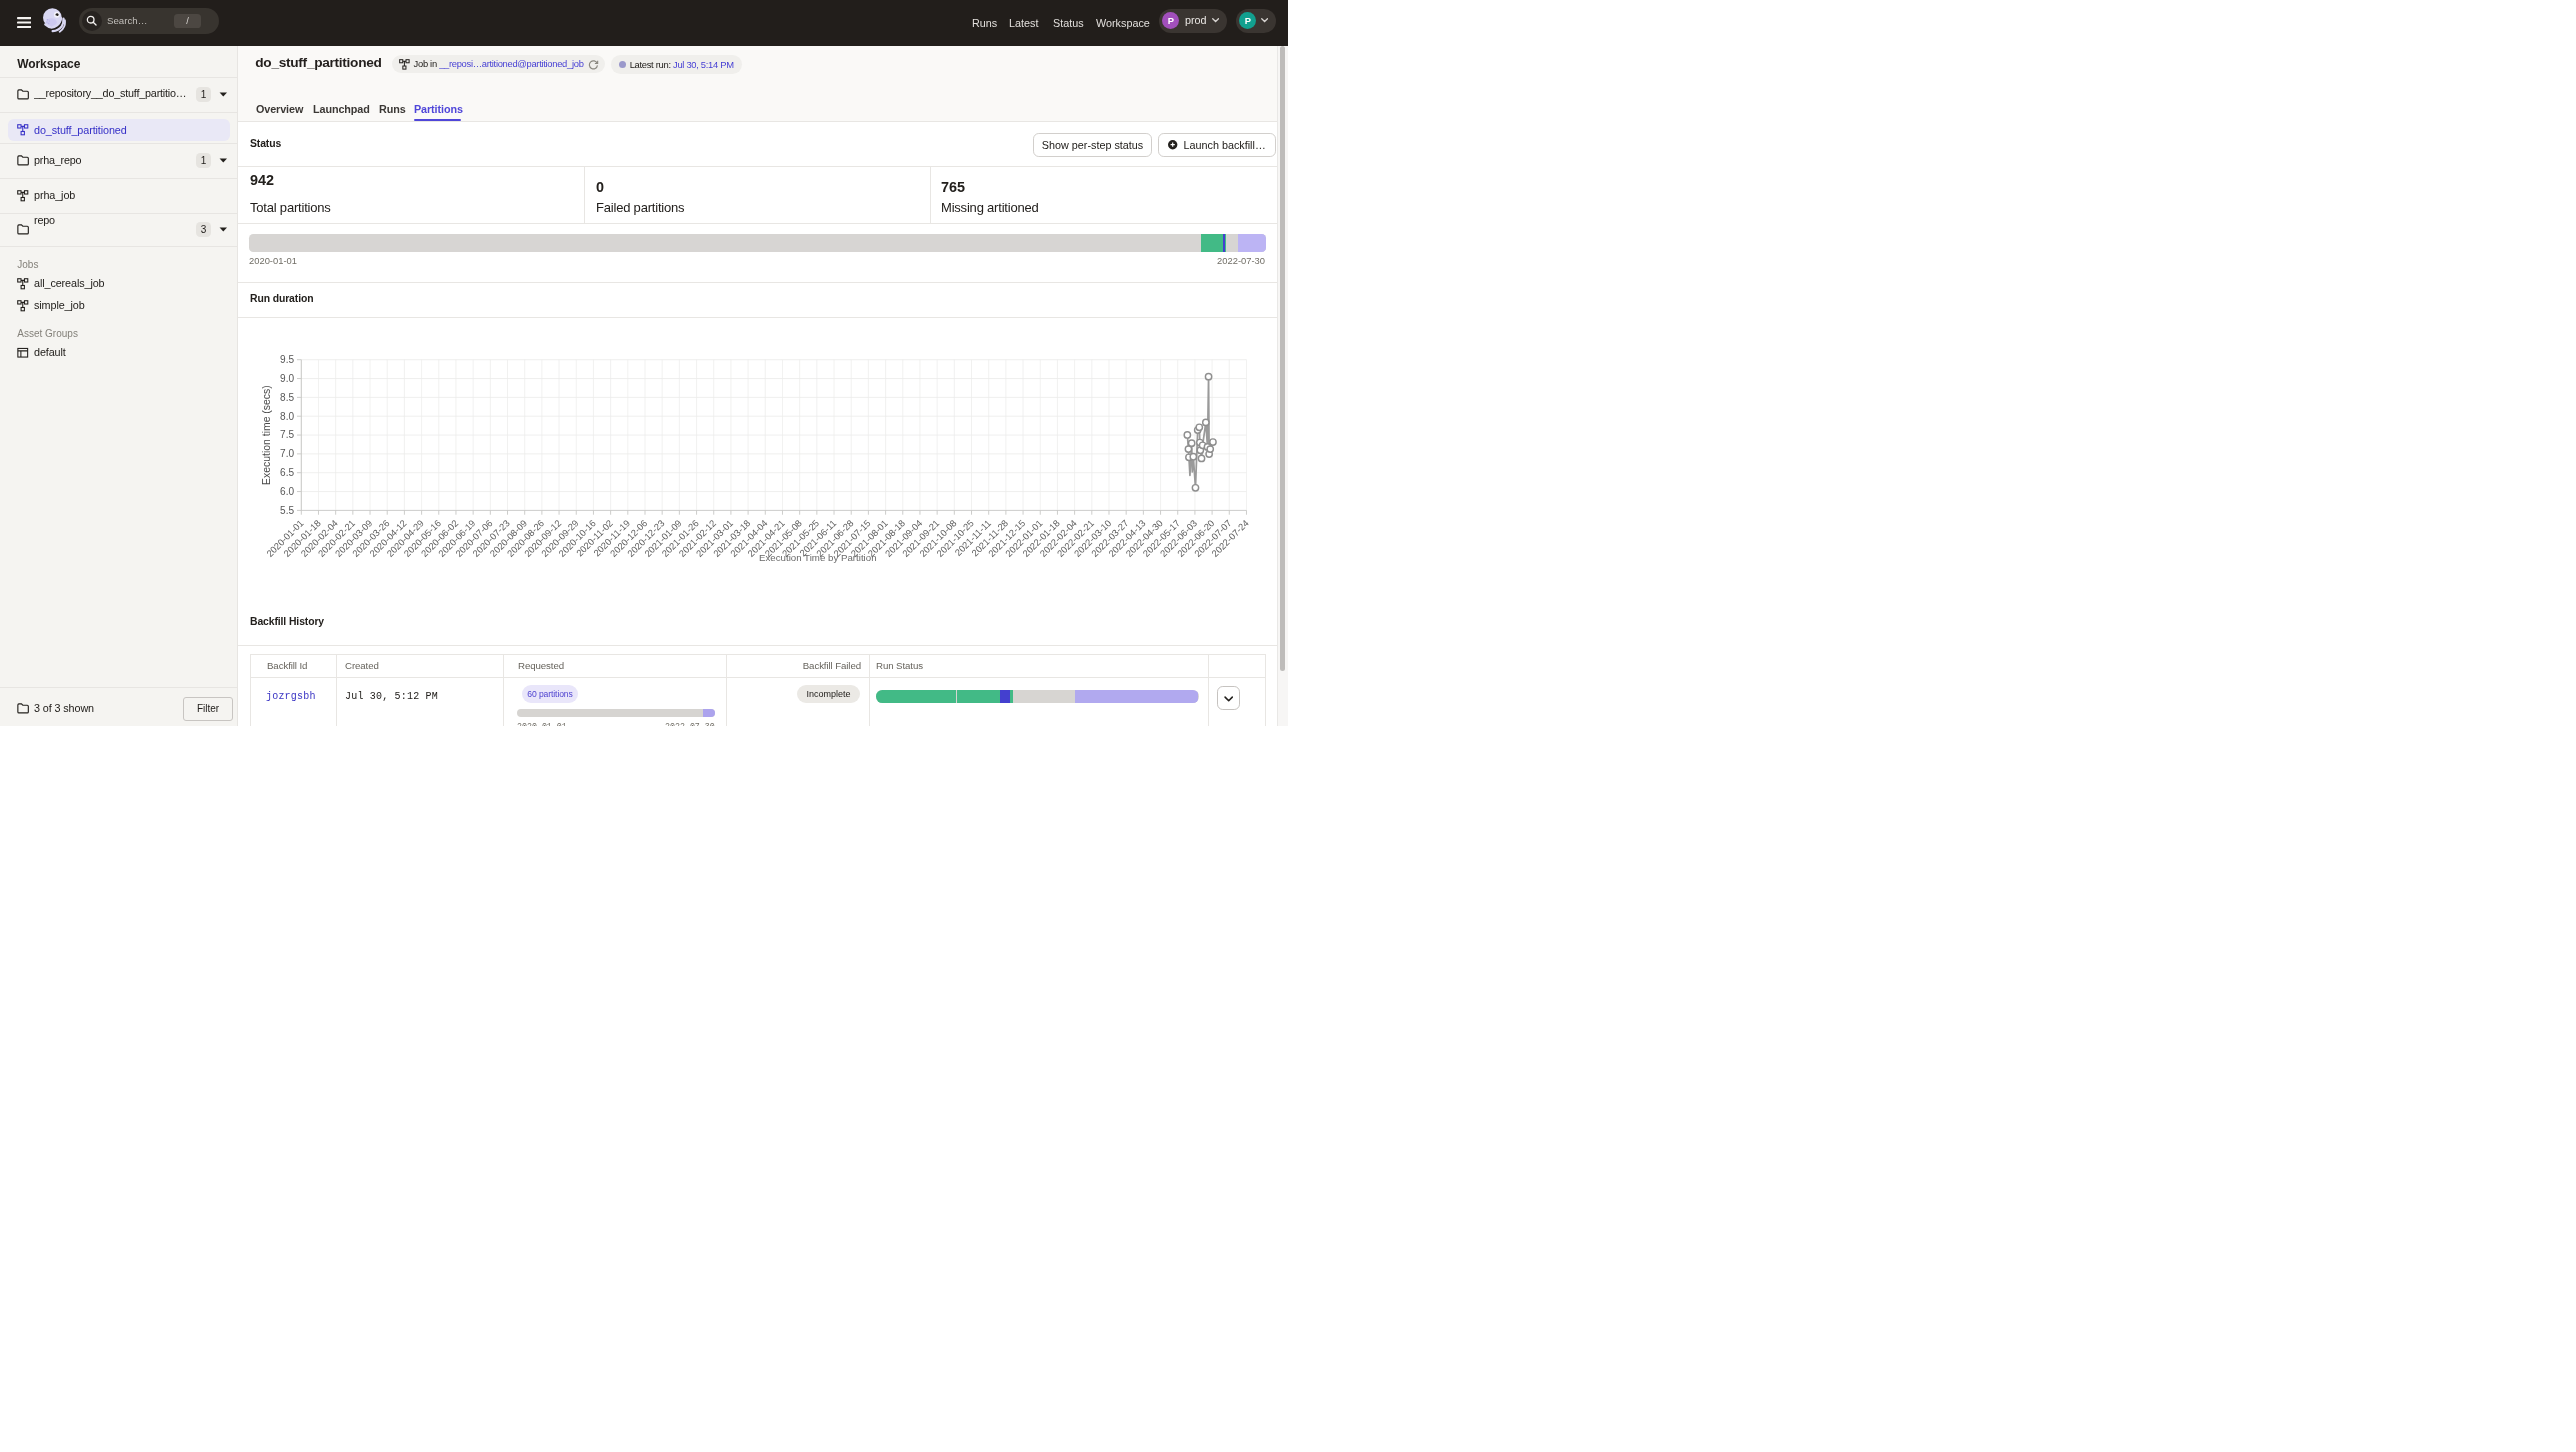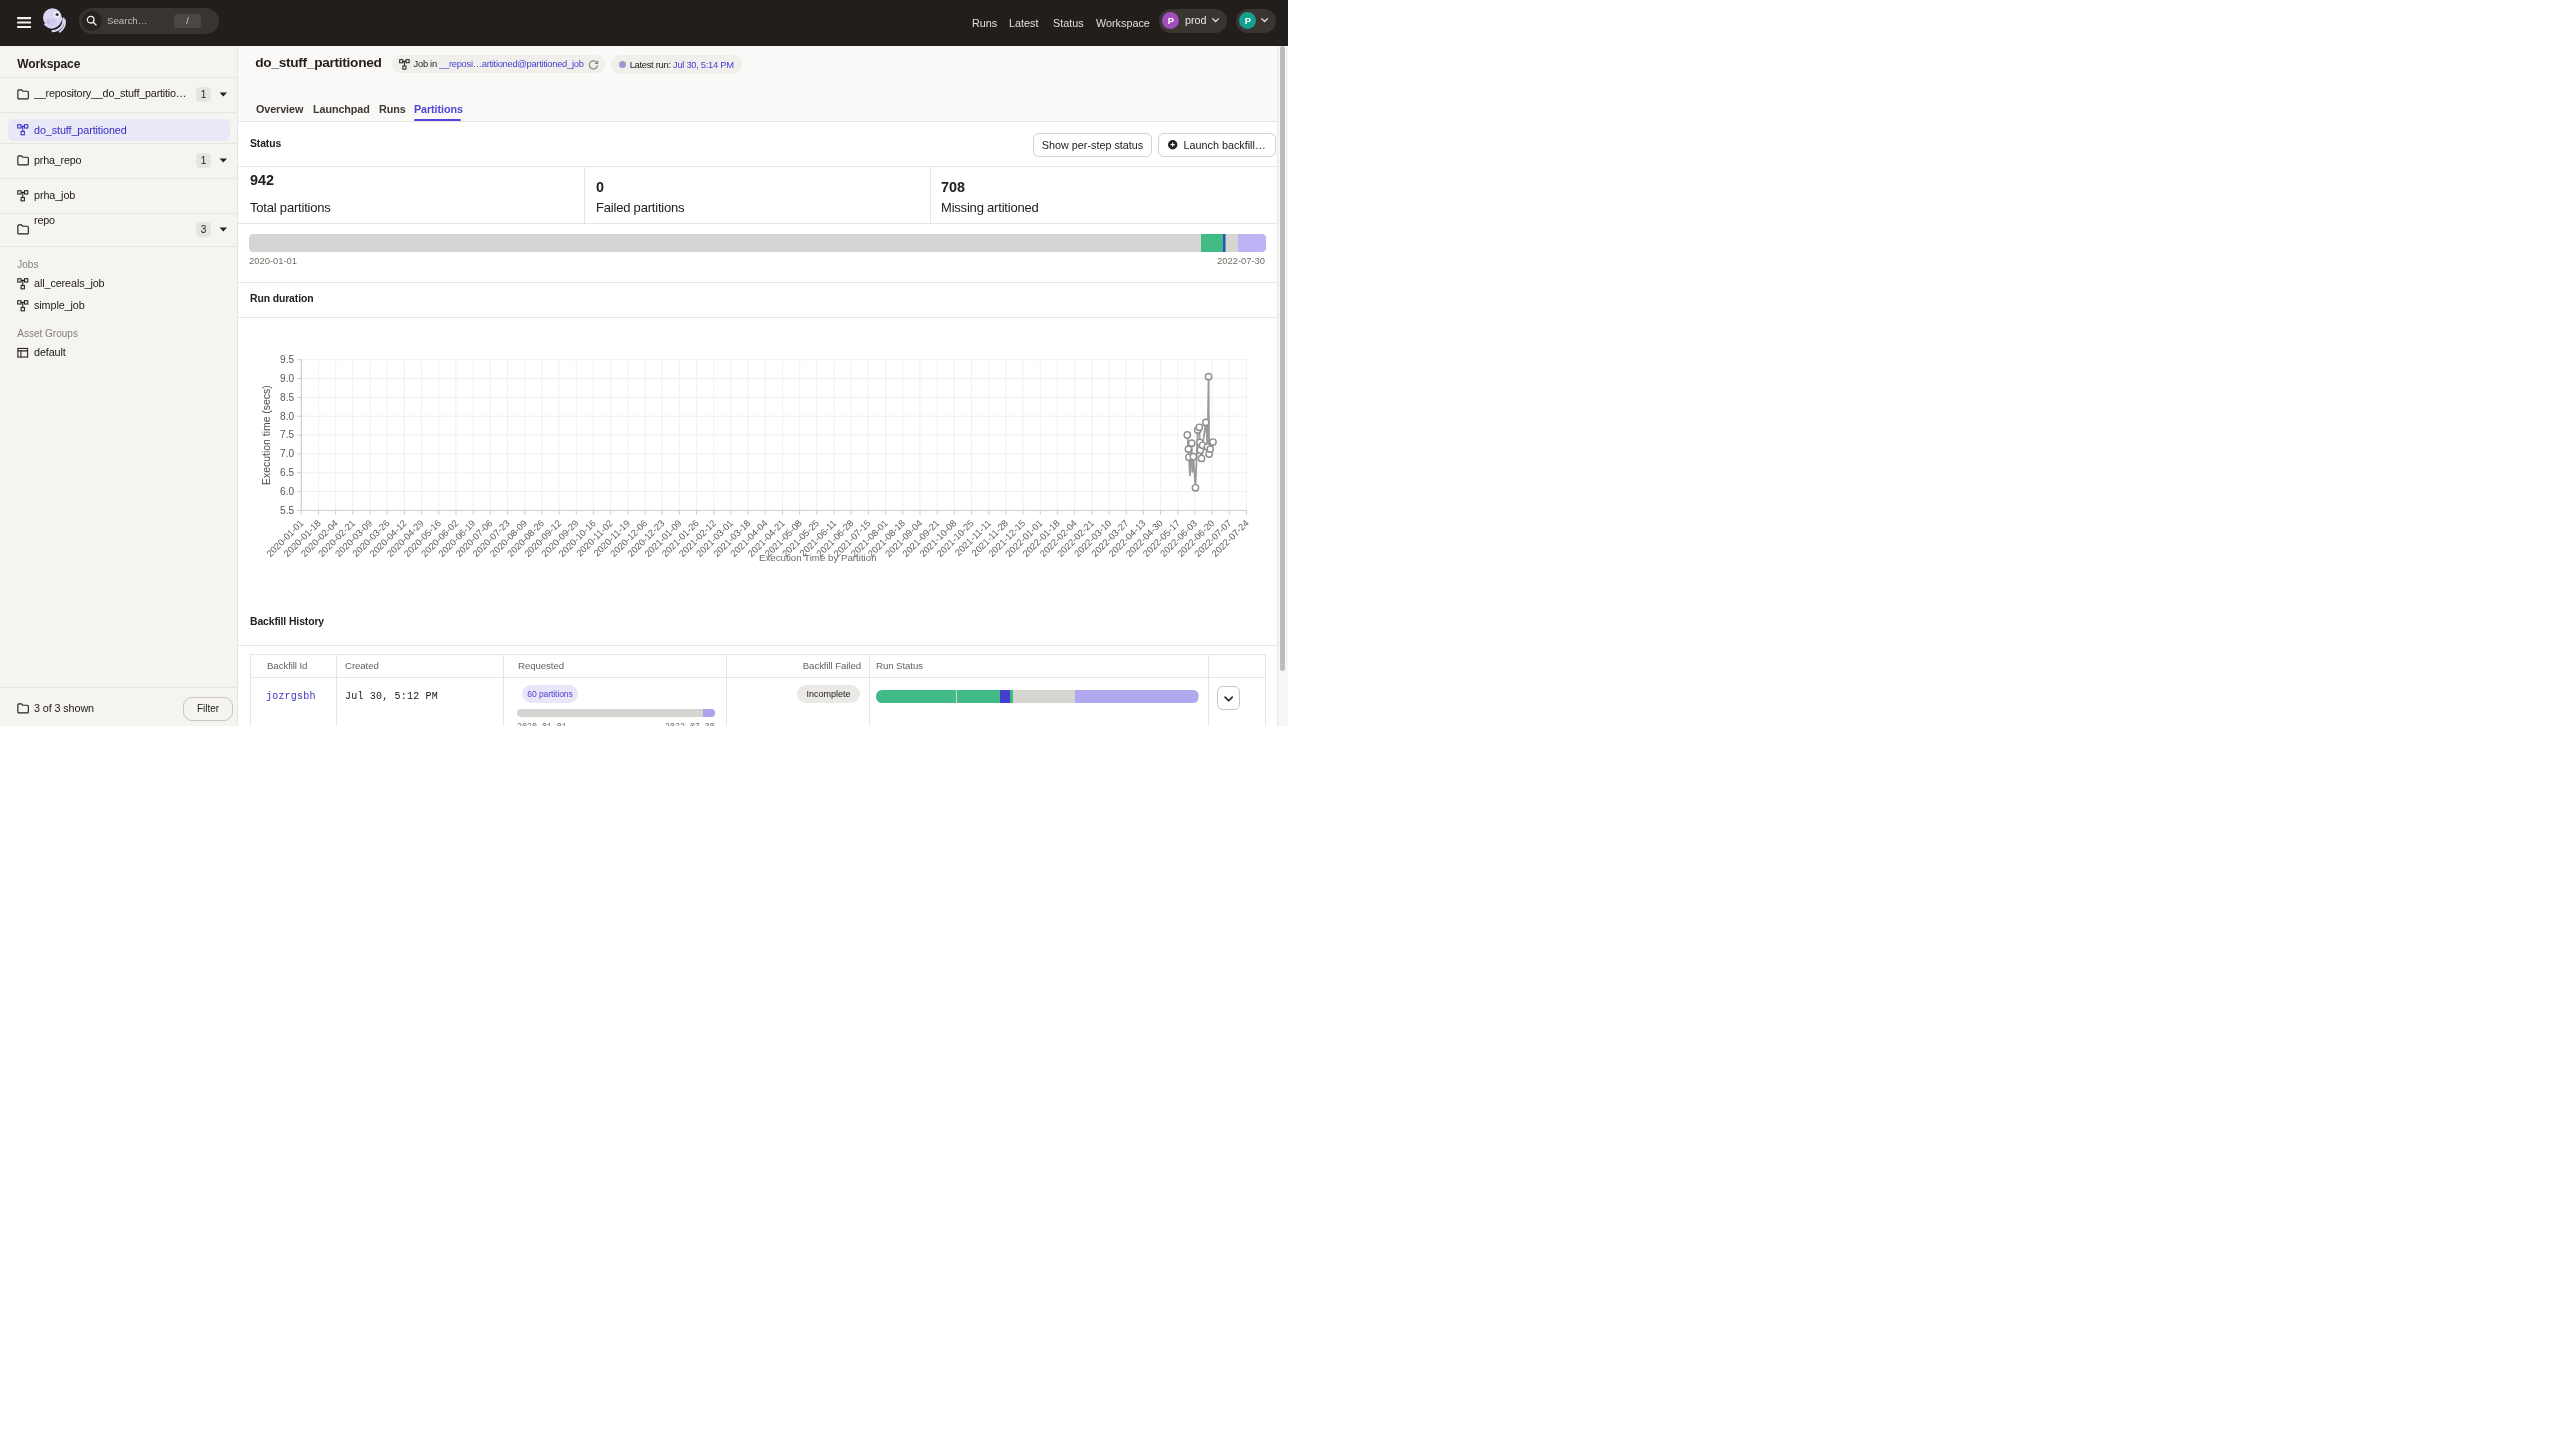--- a/index.html
+++ b/index.html
@@ -174,21 +174,21 @@
         <rect x="1.2" y="2" width="13.6" height="12"></rect>
         <path d="M1.2 5.4 H14.8 M5.4 5.4 V14"></path>
       </g>
     </svg>
   <div class="jname" style="top:300px">default</div>
   <div class="sline" style="top:641px"></div>
   <svg class="sicon" style="left:16.5px;top:657px" width="12.2" height="10.8" viewBox="0 0 17 15">
       <path d="M1.2 2.6 c0-.8.6-1.4 1.4-1.4 h3.6 l1.9 1.9 h6.3 c.8 0 1.4.6 1.4 1.4 v7.9 c0 .8-.6 1.4-1.4 1.4 H2.6 c-.8 0-1.4-.6-1.4-1.4 Z" fill="none" stroke="#23201d" stroke-width="1.6"></path>
     </svg>
   <div class="jname" style="left:34px;top:656px">3 of 3 shown</div>
-  <div class="abs" style="left:183px;top:651px;width:50px;height:24px;border:0.7px solid #c8c5c2;border-radius:9px;font-size:10px;text-align:center;line-height:22px;color:#23201d">Filter</div>
+  <div class="abs" style="left:183px;top:651px;width:50px;height:24px;border:0.7px solid #c8c5c2;border-radius:3px;font-size:10px;text-align:center;line-height:22px;color:#23201d">Filter</div>
 </div>
 
 <div id="phead">
   <div id="title">do_stuff_partitioned</div>
   <div class="tag" style="left:154px;top:9px;width:213px;height:18.3px;line-height:18.3px;padding:0 0 0 21.6px;white-space:nowrap;overflow:hidden">
     <svg class="abs" style="left:7.2px;top:4px" width="10.8" height="10.8" viewBox="0 0 16 16">
         <g fill="none" stroke="#23201d" stroke-width="1.5">
           <rect x="1" y="1" width="4.6" height="4.6"></rect>
           <rect x="10.4" y="1" width="4.6" height="4.6"></rect>
           <rect x="5.7" y="10.4" width="4.6" height="4.6"></rect>
@@ -224,21 +224,21 @@
       </svg>
     Launch backfill…
   </div>
 
   <div class="vline" style="left:584px"></div>
   <div class="vline" style="left:930px"></div>
   <div class="statnum" style="left:250px;top:172px">942</div>
   <div class="statlab" style="left:250px;top:200px">Total partitions</div>
   <div class="statnum" style="left:596px;top:179px">0</div>
   <div class="statlab" style="left:596px;top:200px">Failed partitions</div>
-  <div class="statnum" style="left:941px;top:179px">708</div>
+  <div class="statnum" style="left:941px;top:179px">765</div>
   <div class="statlab" style="left:941px;top:200px">Missing artitioned</div>
   <div class="abs bb" style="left:238px;top:223px;width:1050px"></div>
 
   <div class="abs" style="left:249px;top:234px;width:1017px;height:18px;border-radius:4.3px;background:#d7d5d3;overflow:hidden">
     <div class="abs" style="left:952px;top:0;width:22px;height:18px;background:#42ba86"></div>
     <div class="abs" style="left:974px;top:0;width:2.3px;height:18px;background:#4440cf"></div>
     <div class="abs" style="left:976px;top:0;width:1.4px;height:18px;background:#42ba86"></div>
     <div class="abs" style="left:989px;top:0;width:28px;height:18px;background:#bcb4f4"></div>
   </div>
   <div class="bardate" style="left:249px">2020-01-01</div>

